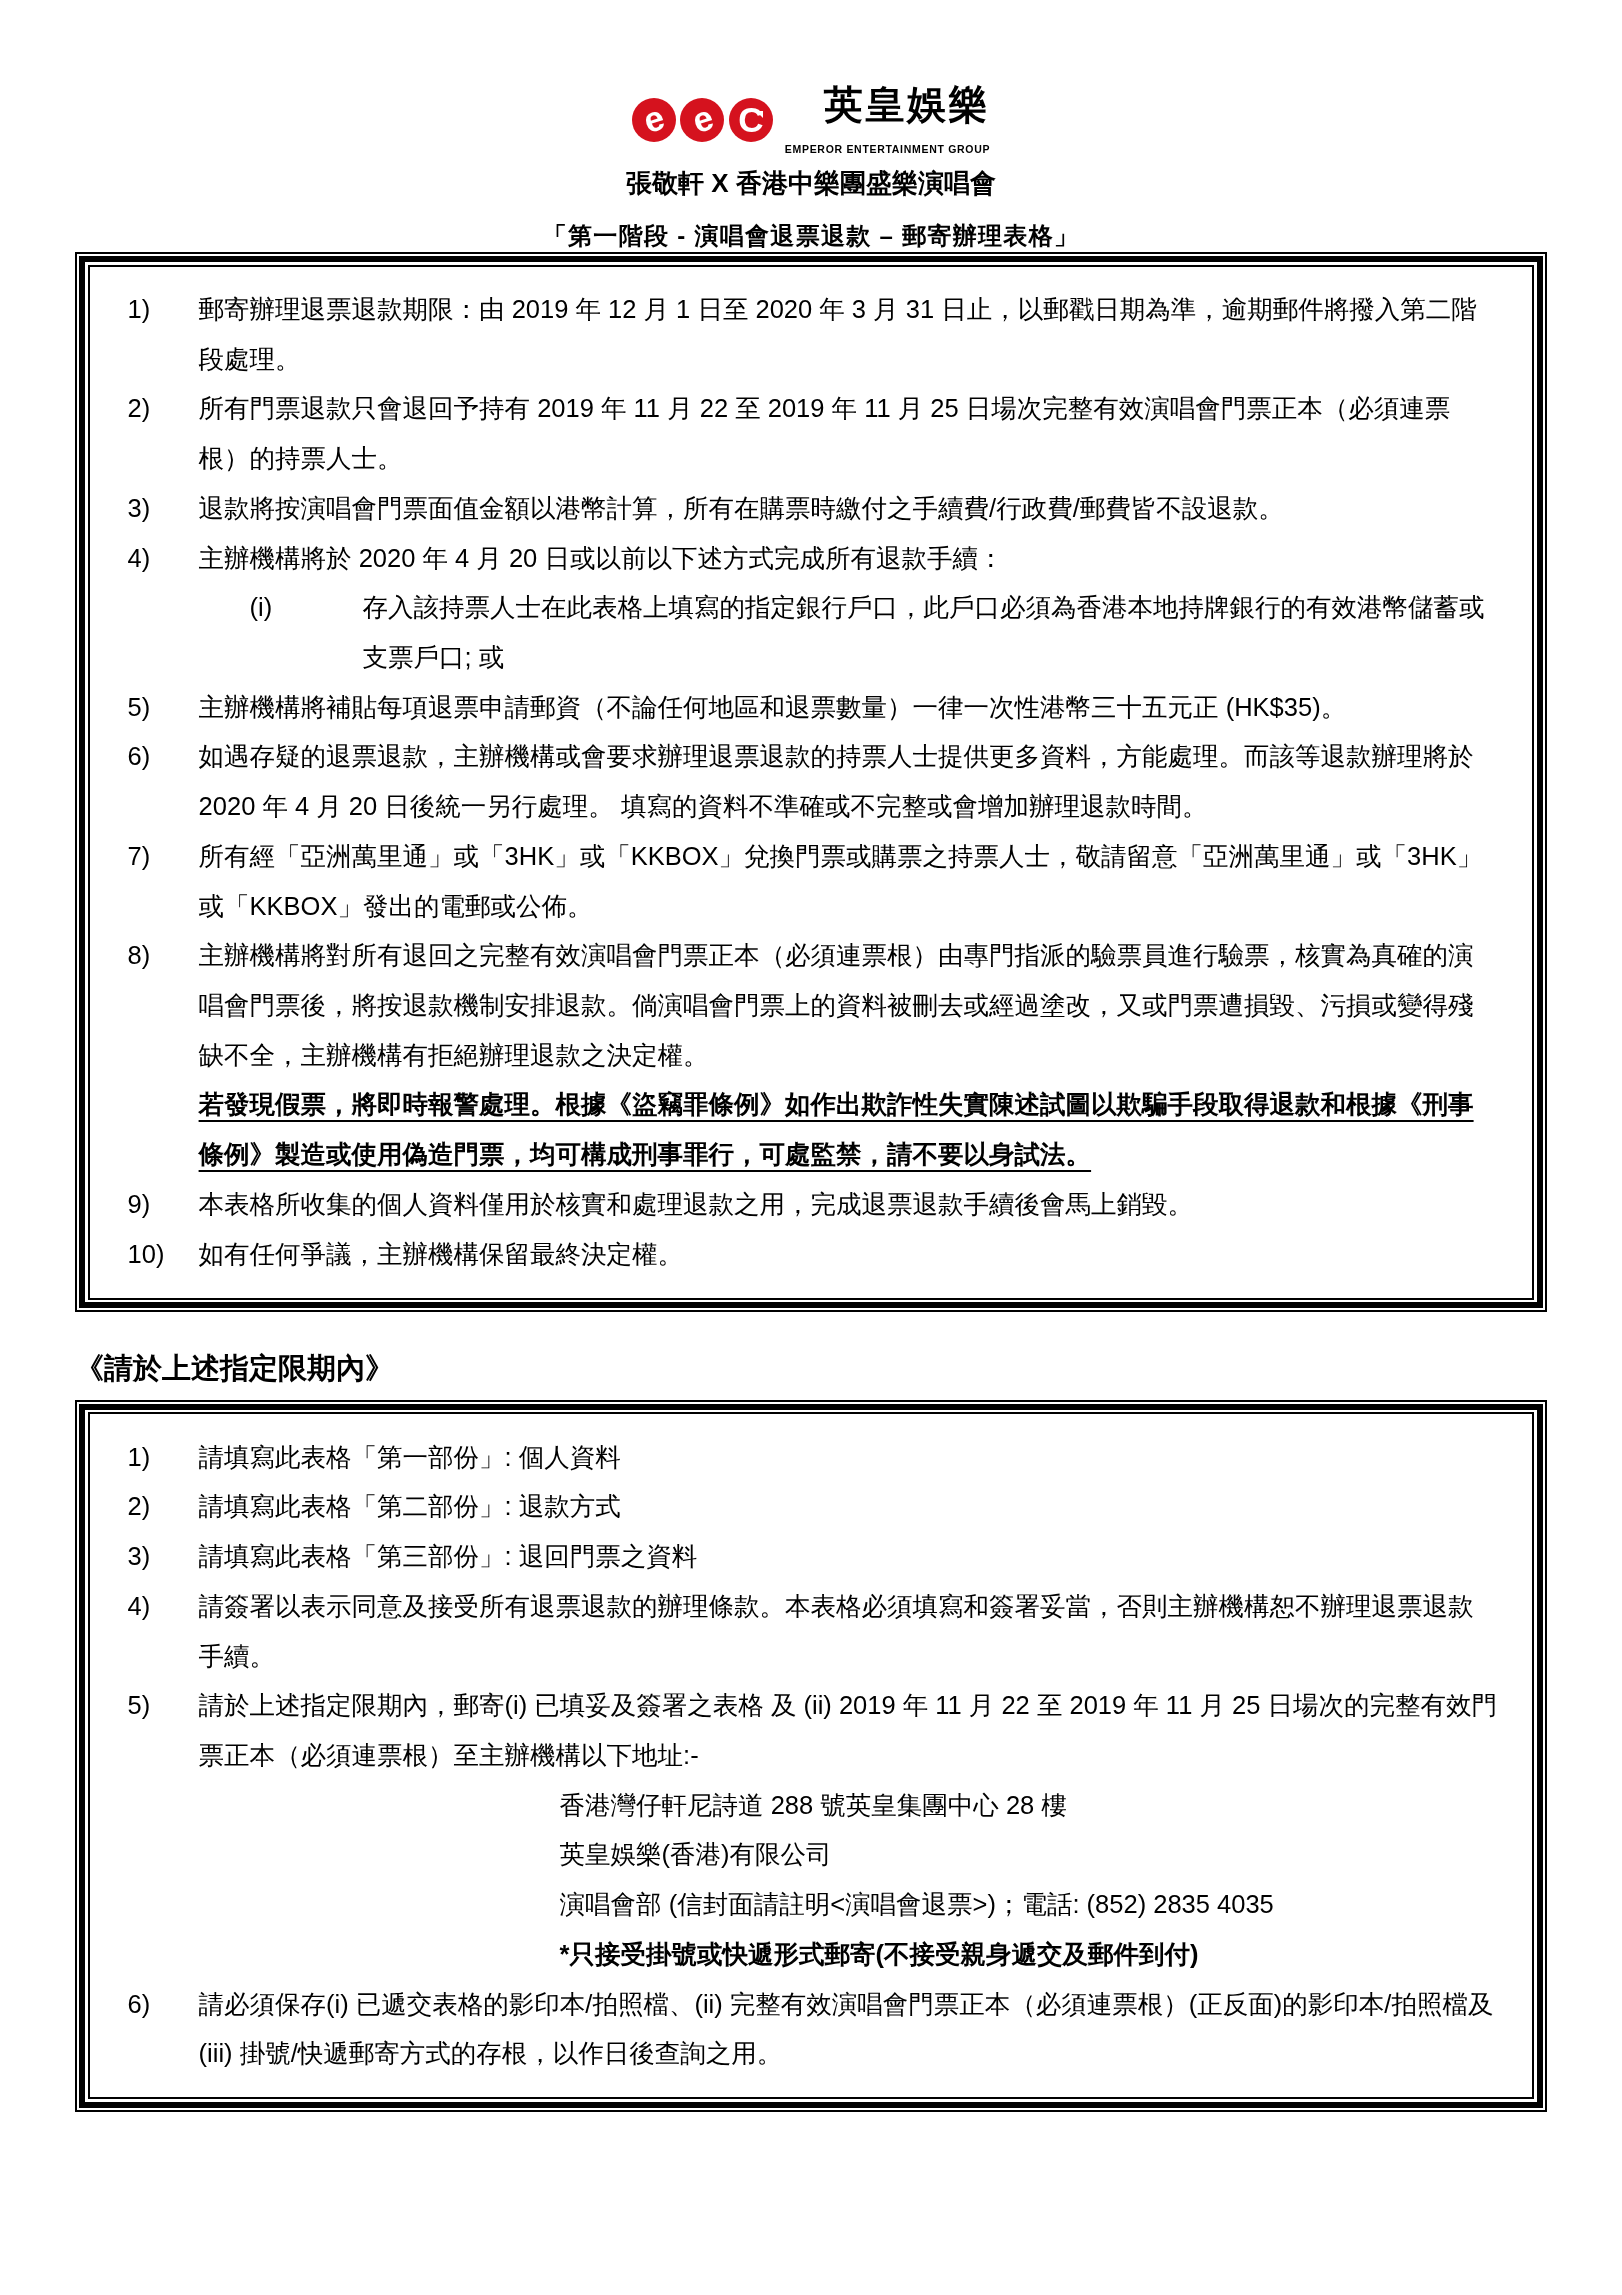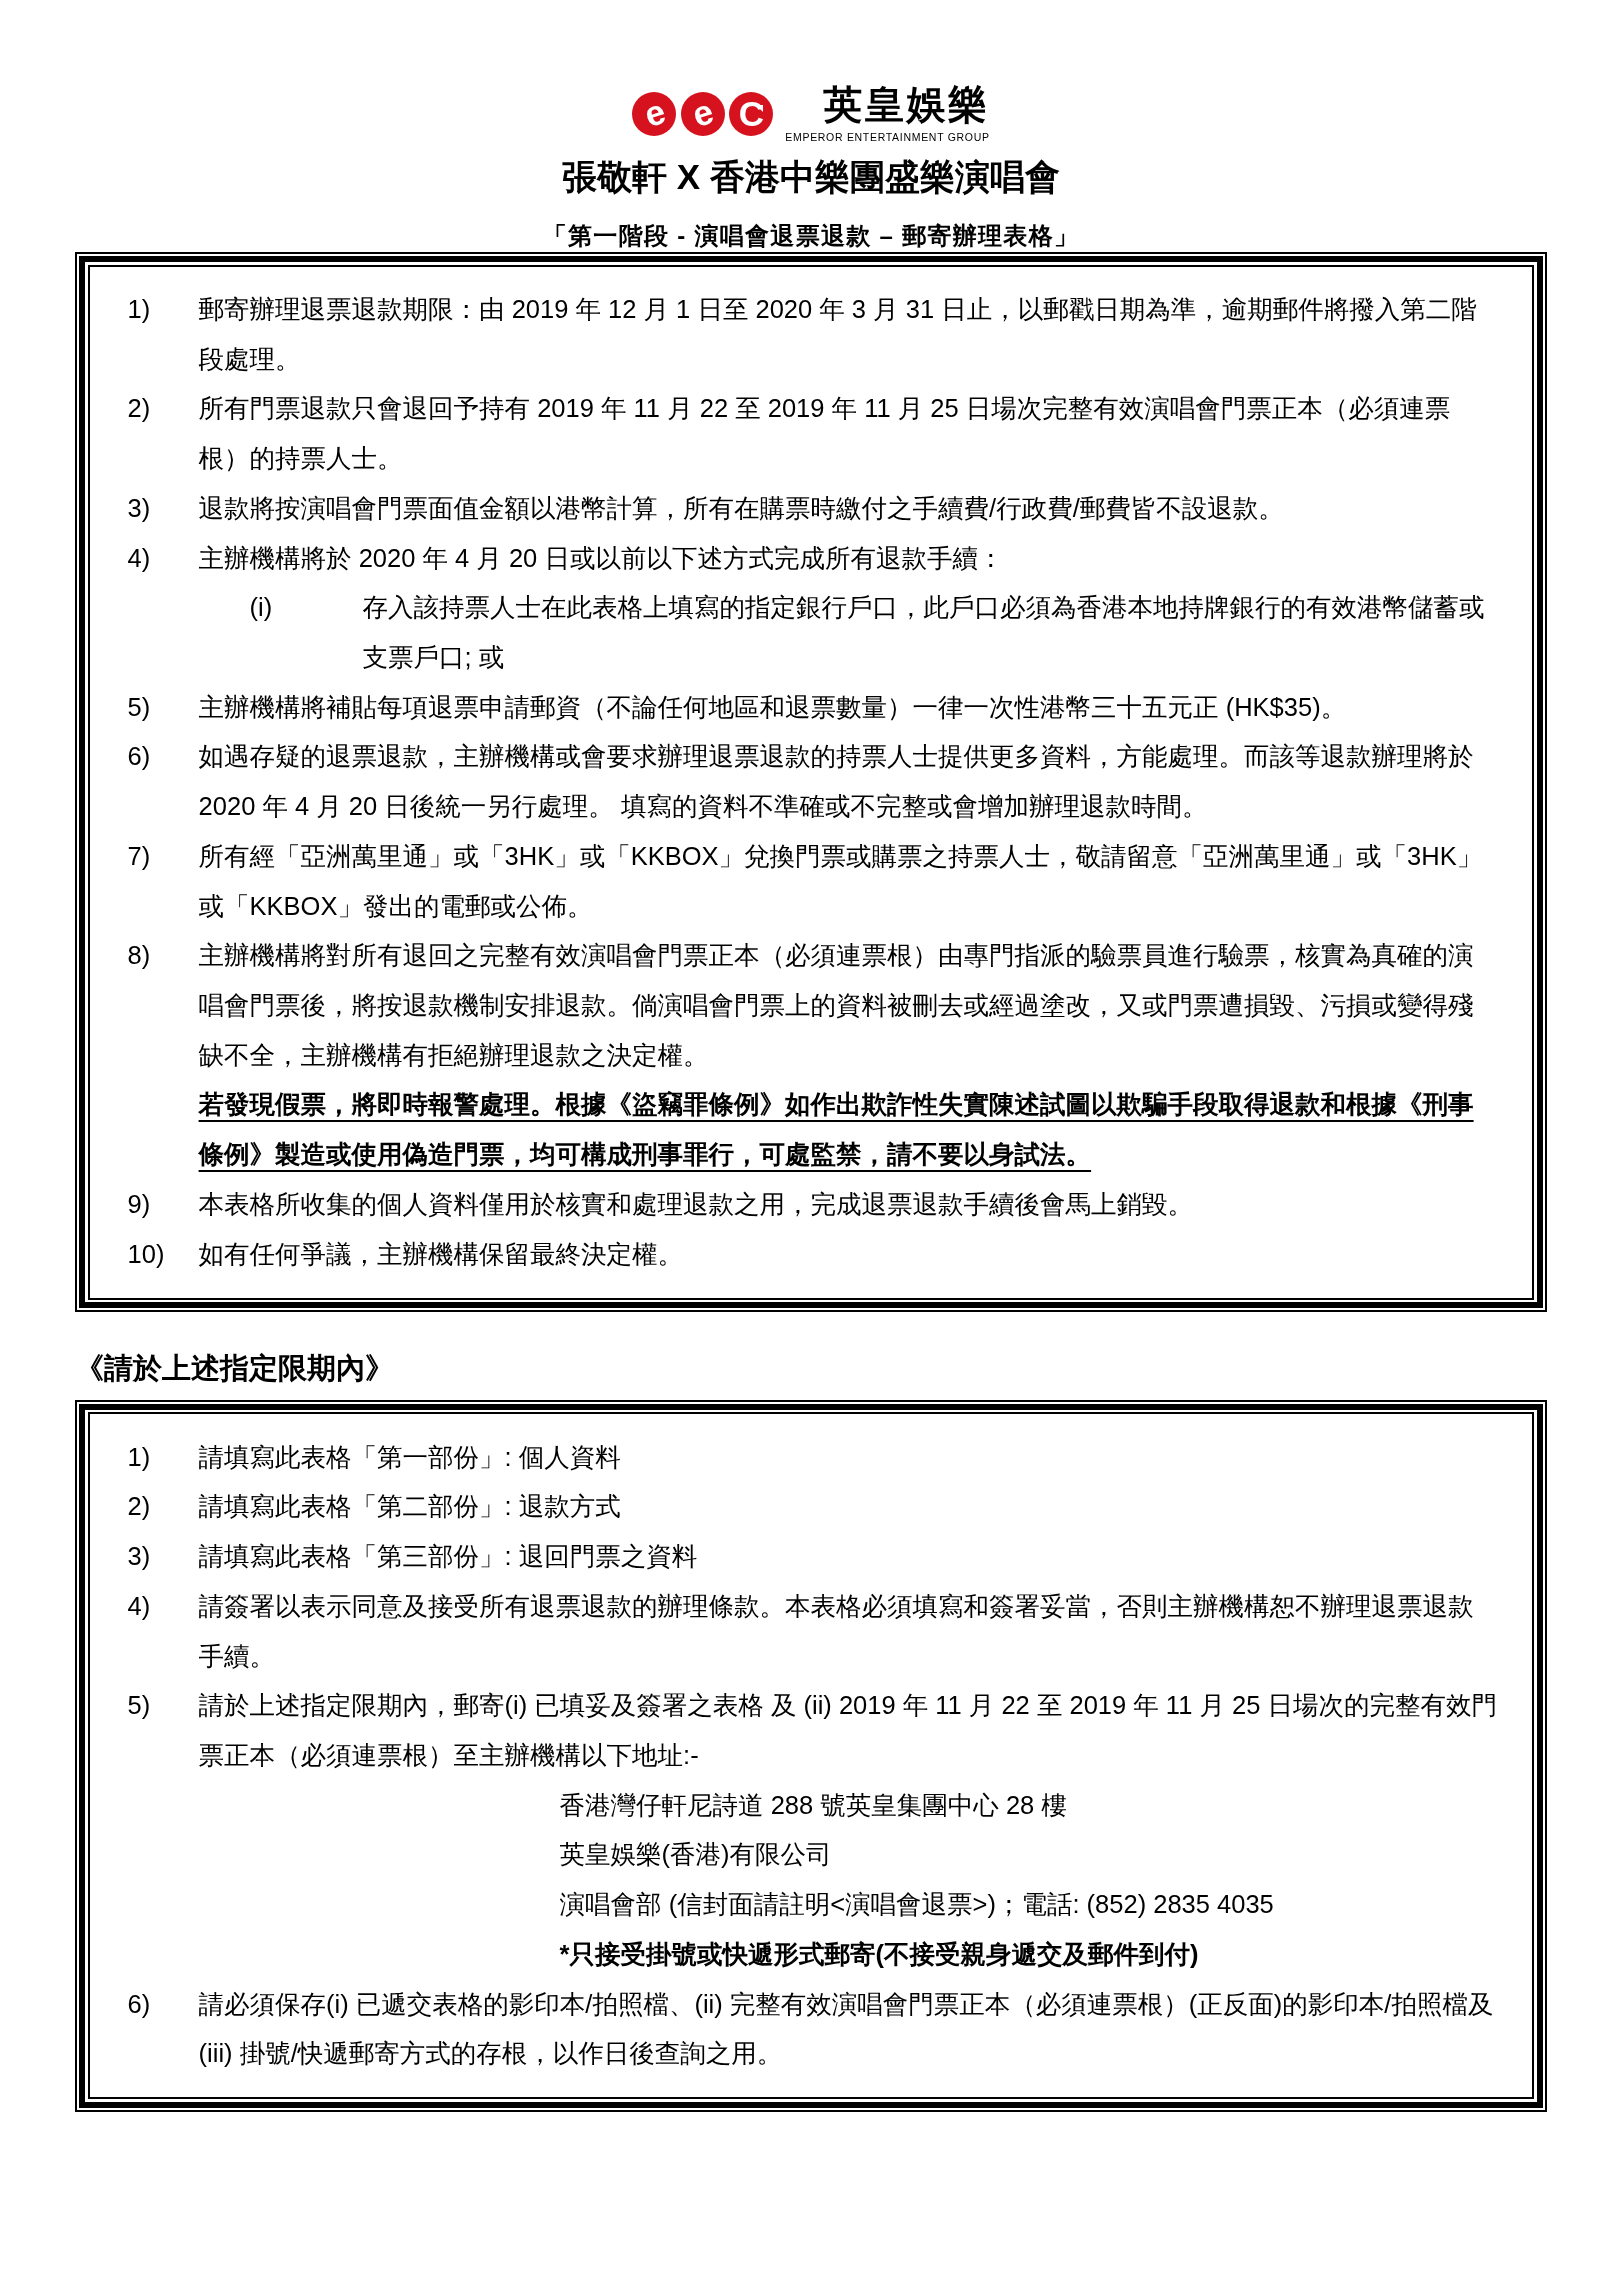--- a/index.html
+++ b/index.html
@@ -32,25 +32,25 @@
     border: 5.9px solid transparent; border-bottom-color: #fff;
     transform: rotate(45deg);
   }
   .brand { text-align: right; }
   .brand-cn {
     font-family: sans-serif;
     font-weight: 800; font-size: 39px; line-height: 1; letter-spacing: 2.6px;
   }
   .brand-en {
     font-family: "Liberation Sans", sans-serif;
-    font-weight: normal; font-size: 10.5px; letter-spacing: 0.7px; margin-top: 7px;
-  }
-
-  
-  .title    { text-align: center; font-size: 35px; font-weight: bold; margin-top: 10.5px; }
+    font-weight: bold; font-size: 10.5px; letter-spacing: 0.7px; margin-top: 19px;
+  }
+
+  
+  .title    { text-align: center; font-size: 26px; font-weight: bold; margin-top: 10.5px; }
   .subtitle { text-align: center; font-size: 24px; font-weight: bold; margin-top: 19.6px; letter-spacing: 1.3px; }
   .section-heading { font-size: 29px; font-weight: bold; margin: 26px 0 10.5px 0; }
   .section-heading.second { margin-top: 37px; }
 
   
   .box-outer { border: 2px solid #000; padding: 2px; }
   .box-mid   { border: 6.5px solid #000; padding: 2.6px; }
   .box-inner { border: 2px solid #000; padding: 18.3px 34px 18.3px 0; background: #fff; }
 
   

